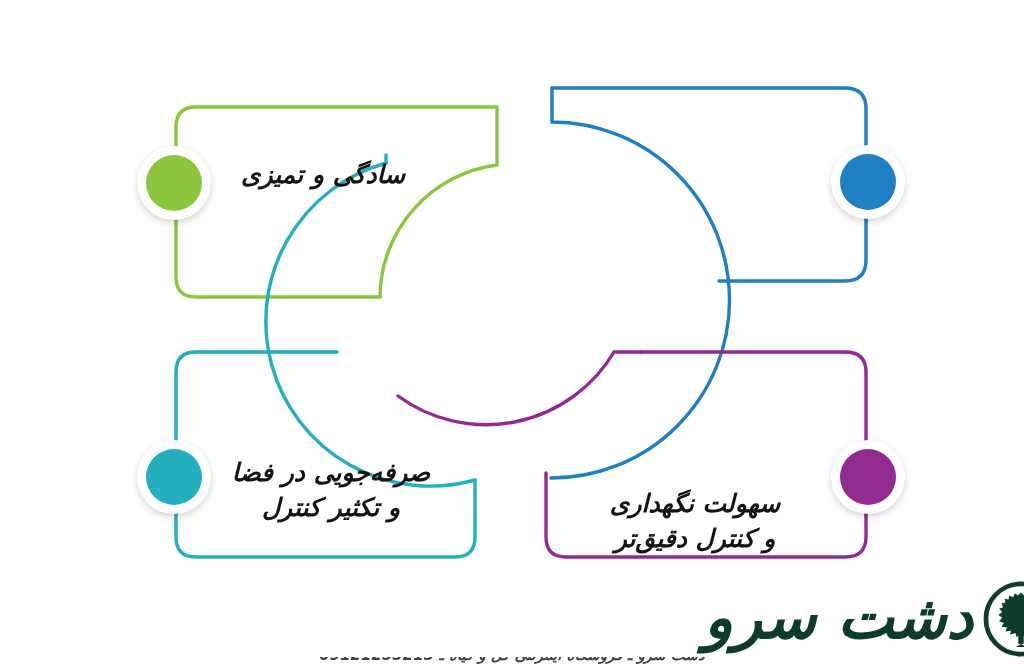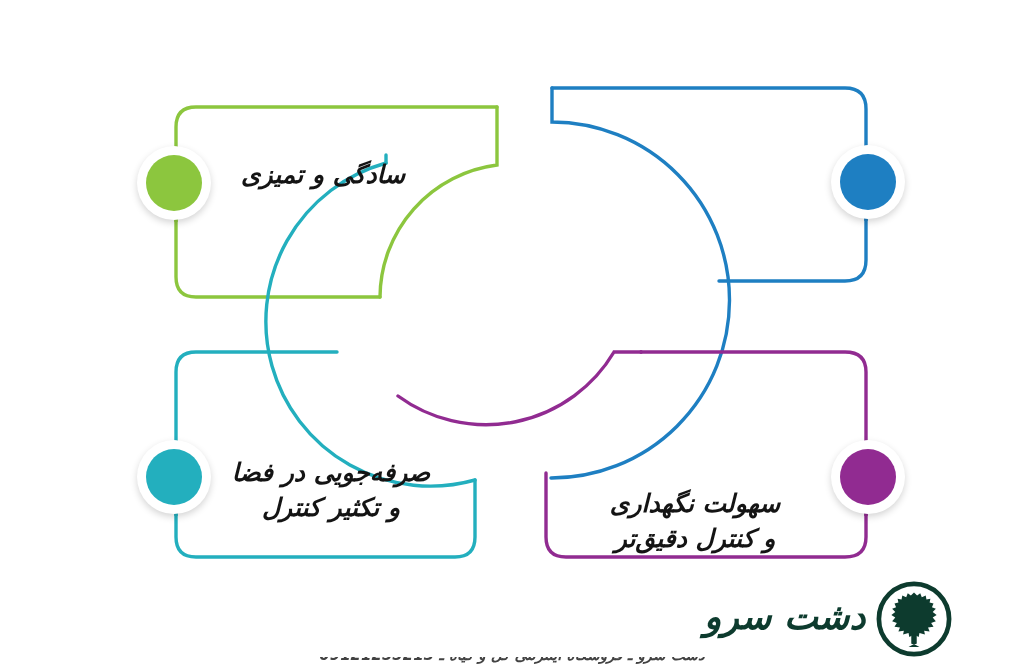--- a/index.html
+++ b/index.html
@@ -93,21 +93,21 @@
     justify-content: flex-end;
     gap: 9px;
     direction: rtl;
   }
   #brand-mark {
     width: 78px;
     height: 78px;
     flex: 0 0 78px;
   }
   #brand-name {
-    font-size: 36px;
+    font-size: 60px;
     font-weight: 700;
     color: #0d3b2e;
     line-height: 1;
     letter-spacing: -1px;
     white-space: nowrap;
     padding-bottom: 4px;
     text-align: right;
   }
 
   

